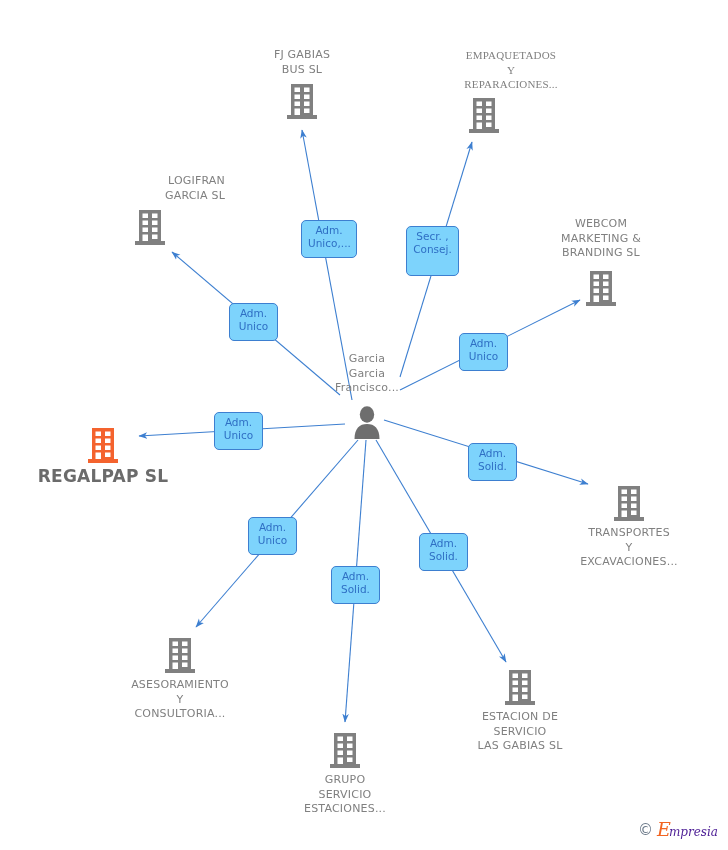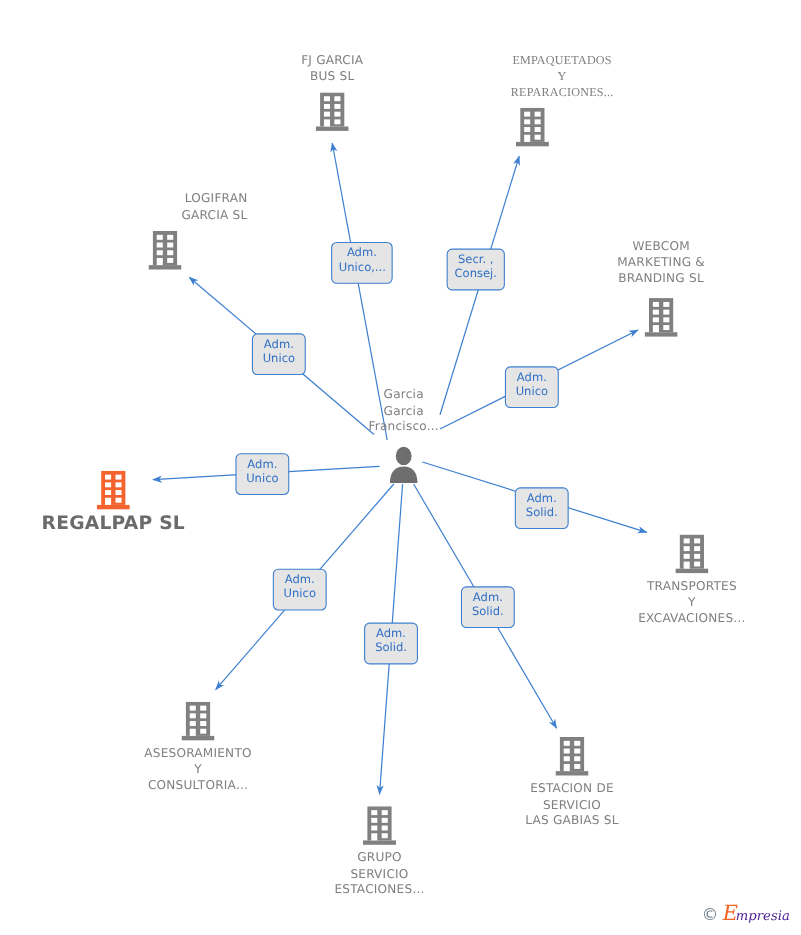--- a/index.html
+++ b/index.html
@@ -46,21 +46,21 @@
     font-size: 17px;
   }
   .icon-wrap {
     display: block;
     line-height: 0;
   }
   .edge-label {
     position: absolute;
     border: 1.3px solid #3d7fd0;
     border-radius: 5px;
-    background: #e5e5e5;
+    background: #7dd3fc;
     color: #2f6fc4;
     font-size: 10.5px;
     line-height: 13px;
     padding: 3px 6px 4px 6px;
     text-align: center;
     white-space: pre-line;
     box-sizing: border-box;
   }
   .watermark {
     position: absolute;
@@ -111,21 +111,21 @@
         <line x1="384" y1="420" x2="588" y2="484" stroke="#3d7fd0" stroke-width="1.1" marker-end="url(#arrowhead)"></line>
         <line x1="358" y1="440" x2="196" y2="627" stroke="#3d7fd0" stroke-width="1.1" marker-end="url(#arrowhead)"></line>
         <line x1="366" y1="440" x2="345" y2="722" stroke="#3d7fd0" stroke-width="1.1" marker-end="url(#arrowhead)"></line>
         <line x1="376" y1="440" x2="506" y2="662" stroke="#3d7fd0" stroke-width="1.1" marker-end="url(#arrowhead)"></line>
       </g>
   </svg>
 
   <div id="edge-labels-group">
       <div class="edge-label" style="left: 301px; top: 220px; width: 56px; height: 38px;">Adm.
 Unico,...</div>
-      <div class="edge-label" style="left: 406px; top: 226px; width: 53px; height: 38px;">Secr. ,
+      <div class="edge-label" style="left: 406px; top: 226px; width: 53px; height: 50px;">Secr. ,
 Consej.</div>
       <div class="edge-label" style="left: 229px; top: 303px; width: 49px; height: 38px;">Adm.
 Unico</div>
       <div class="edge-label" style="left: 459px; top: 333px; width: 49px; height: 38px;">Adm.
 Unico</div>
       <div class="edge-label" style="left: 214px; top: 412px; width: 49px; height: 38px;">Adm.
 Unico</div>
       <div class="edge-label" style="left: 468px; top: 443px; width: 49px; height: 38px;">Adm.
 Solid.</div>
       <div class="edge-label" style="left: 248px; top: 517px; width: 49px; height: 38px;">Adm.
@@ -144,21 +144,21 @@
             <rect x="17" y="3.5" width="5.5" height="4.5" fill="#ffffff"></rect>
             <rect x="7.5" y="10.5" width="5.5" height="4.5" fill="#ffffff"></rect>
             <rect x="17" y="10.5" width="5.5" height="4.5" fill="#ffffff"></rect>
             <rect x="7.5" y="17.5" width="5.5" height="4.5" fill="#ffffff"></rect>
             <rect x="17" y="17.5" width="5.5" height="4.5" fill="#ffffff"></rect>
             <rect x="7.5" y="24.5" width="5.5" height="6.5" fill="#ffffff"></rect>
             <rect x="17" y="24.5" width="5.5" height="4.5" fill="#ffffff"></rect>
           </svg></span>
       </div>
       <div class="node" style="left: 302px; top: 48px;">
-        <div class="node-label">FJ GARCIA
+        <div class="node-label">FJ GABIAS
 BUS  SL</div>
       </div>
       <div class="node" style="left: 484px; top: 98px;">
         <span class="icon-wrap"><svg width="30" height="36" viewBox="0 0 30 36">
             <rect x="4" y="0" width="22" height="31" fill="#808080"></rect>
             <rect x="0" y="31" width="30" height="4" fill="#808080"></rect>
             <rect x="7.5" y="3.5" width="5.5" height="4.5" fill="#ffffff"></rect>
             <rect x="17" y="3.5" width="5.5" height="4.5" fill="#ffffff"></rect>
             <rect x="7.5" y="10.5" width="5.5" height="4.5" fill="#ffffff"></rect>
             <rect x="17" y="10.5" width="5.5" height="4.5" fill="#ffffff"></rect>

